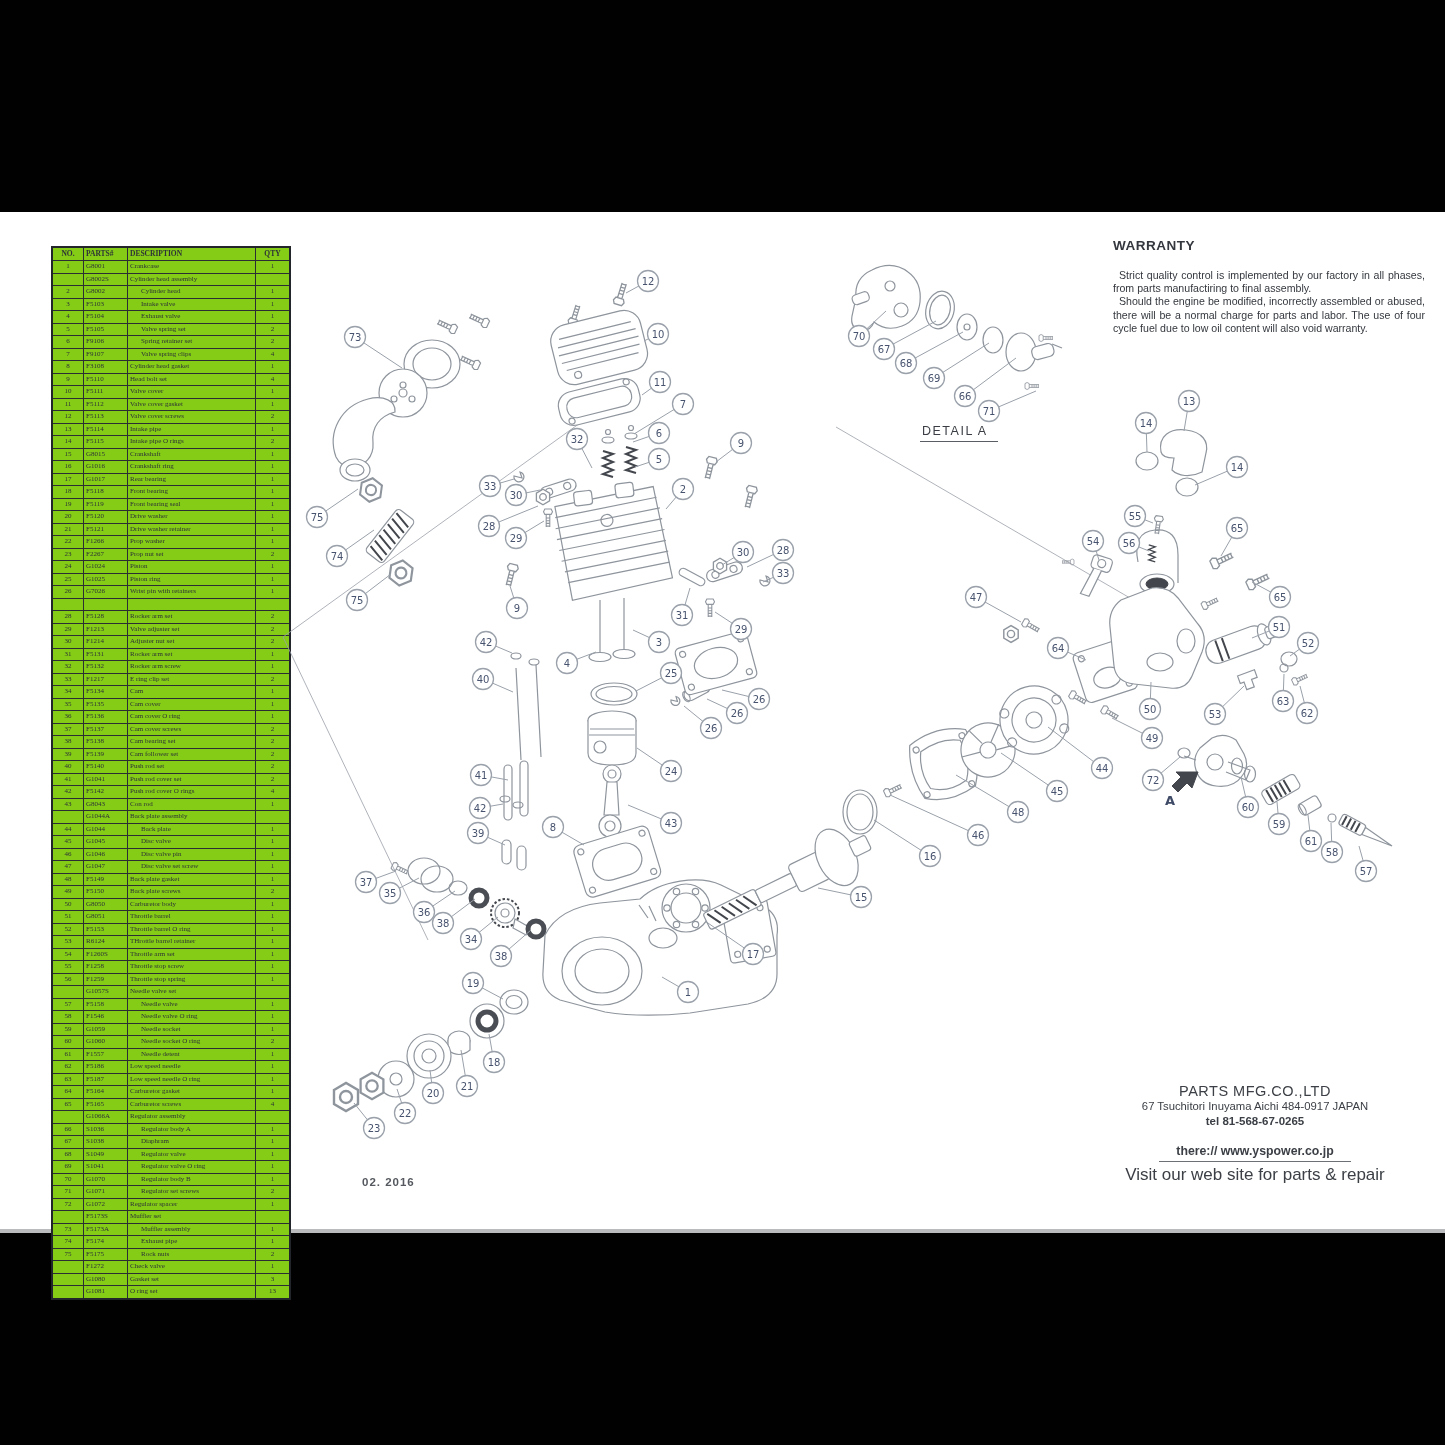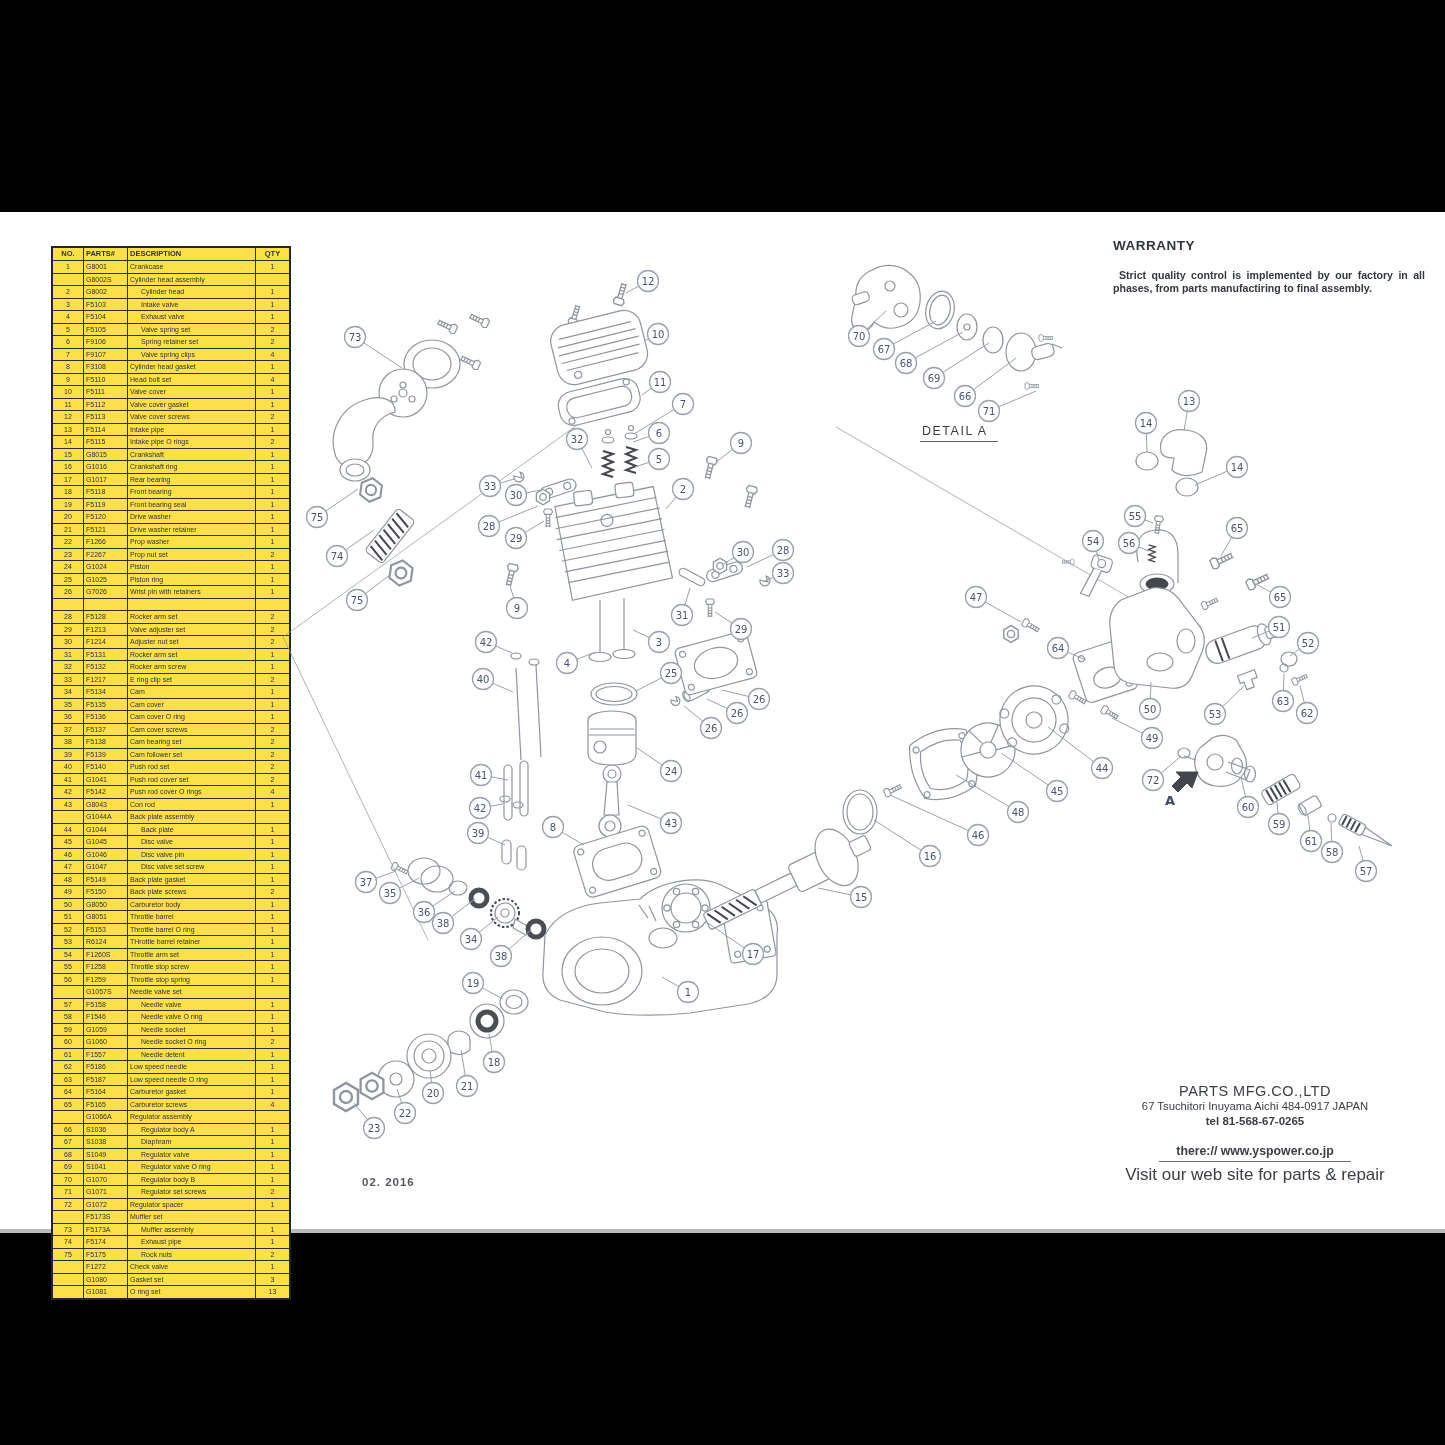--- a/index.html
+++ b/index.html
@@ -3,35 +3,35 @@
 <meta charset="utf-8">
 <style>
   html,body{margin:0;padding:0;background:#000;}
   .stage{position:relative;width:1445px;height:1445px;overflow:hidden;font-family:"Liberation Sans",sans-serif;}
   .bar-top{position:absolute;left:0;top:0;width:1445px;height:212px;background:#010101;}
   .page{position:absolute;left:0;top:212px;width:1445px;height:1017px;background:#ffffff;}
   .bar-sep{position:absolute;left:0;top:1229px;width:1445px;height:4px;background:#b9bbbd;}
   .bar-bottom{position:absolute;left:0;top:1233px;width:1445px;height:212px;background:#010101;}
 
   
-  .parts-table{position:absolute;left:51px;top:246px;border-collapse:collapse;table-layout:fixed;background:#fde047;}
+  .parts-table{position:absolute;left:51px;top:246px;border-collapse:collapse;table-layout:fixed;background:#84cc16;font-family:Liberation Serif, serif;}
   .parts-table th,.parts-table td{border:1px solid #2b2e33;font-size:7px;line-height:1;padding:1px 2px;color:#2e3237;height:9.5px;overflow:hidden;white-space:nowrap;}
   .parts-table{border:2px solid #22252a;}
   .parts-table th{font-weight:bold;font-size:7.5px;height:10px;}
   .col-no{width:26px;text-align:center;}
   .col-part{width:39px;text-align:left;}
   .col-desc{width:112px;text-align:left;}
   .col-qty{width:29px;text-align:center;}
   td.indent{padding-left:13px;}
 
   
   .warranty{position:absolute;left:1113px;top:238px;width:312px;color:#34383e;}
   .warranty h1{font-size:13.5px;margin:0 0 16px 0;font-weight:bold;letter-spacing:.5px;}
   .warranty p{font-size:10.6px;line-height:13.2px;margin:0;text-align:justify;}
-  .warranty p.ind{text-indent:6px;font-weight:bold;}
+  .warranty p.ind{text-indent:6px;}
 
   
   .detail-a{position:absolute;left:920px;top:424px;font-size:12.5px;letter-spacing:1.5px;color:#3a3e44;border-bottom:1.2px solid #5a5e64;padding:0 10px 3px 2px;}
   .date-label{position:absolute;left:362px;top:1176px;font-size:11.5px;font-weight:bold;color:#55595f;letter-spacing:1px;}
 
   
   .company{position:absolute;left:1085px;top:1083px;width:340px;text-align:center;color:#3c4046;}
   .company .name{font-size:14.5px;letter-spacing:.5px;}
   .company .addr{font-size:11.3px;margin-top:1px;}
   .company .tel{font-size:11.5px;margin-top:3px;font-weight:bold;}
@@ -568,20 +568,21 @@
           <td class="col-part">G1081</td>
           <td class="col-desc">O ring set</td>
           <td class="col-qty">13</td>
         </tr>
       </tbody>
   </table>
 
   <div class="warranty">
     <h1>WARRANTY</h1>
     <p class="ind">Strict quality control is implemented by our factory in all phases, from parts manufactiring to final assembly.</p>
+    <p class="ind">Should the engine be modified, incorrectly assembled or abused, there will be a normal charge for parts and labor. The use of four cycle fuel due to low oil content will also void warranty.</p>
   </div>
 
   <div class="detail-a">DETAIL A</div>
   <div class="date-label">02. 2016</div>
 
   <div class="company">
     <div class="name">PARTS MFG.CO.,LTD</div>
     <div class="addr">67 Tsuchitori Inuyama Aichi 484-0917 JAPAN</div>
     <div class="tel">tel 81-568-67-0265</div>
     <div class="url">there:// www.yspower.co.jp</div>

